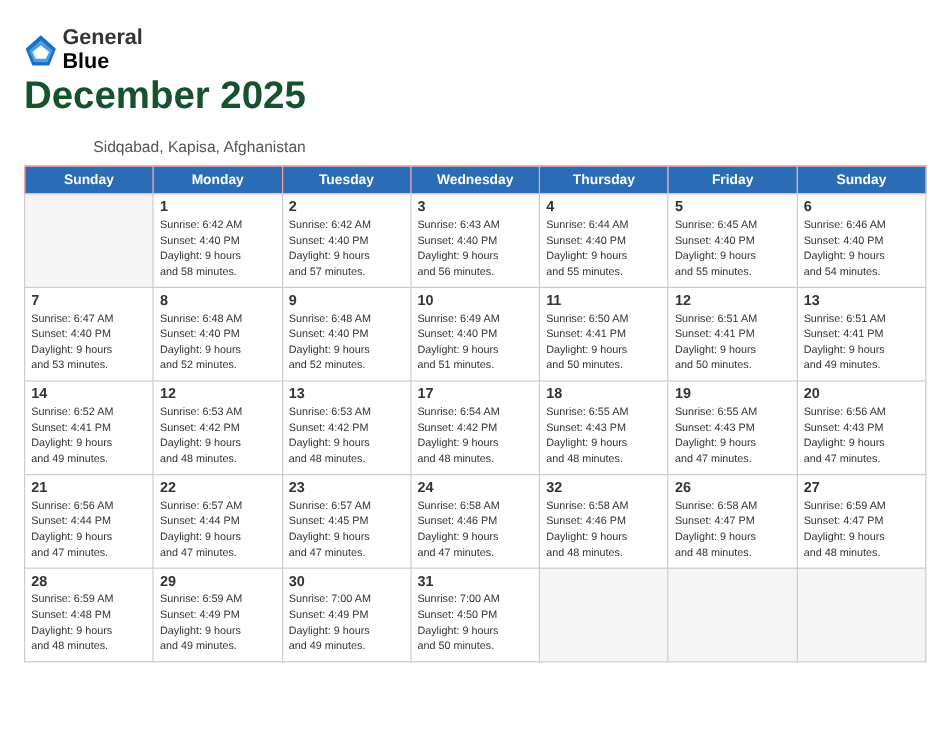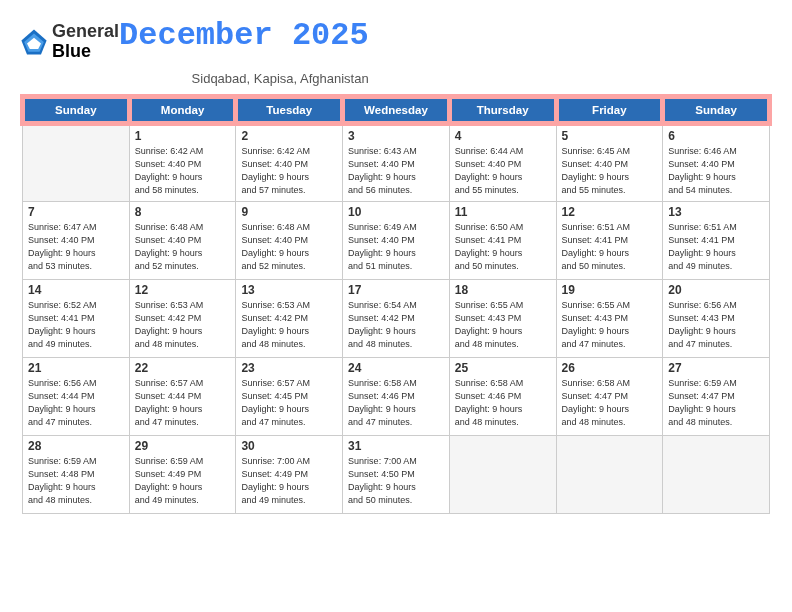--- a/index.html
+++ b/index.html
@@ -11,23 +11,24 @@
       overflow: hidden;
     }
     .page {
       width: 792px;
       height: 612px;
       padding: 18px 20px 10px 20px;
       background: #fff;
     }
     .header {
       display: flex;
-      justify-content: flex-start;
+      justify-content: space-between;
       align-items: flex-start;
       margin-bottom: 8px;
+      flex-direction: column;
     }
     .logo {
       display: flex;
       align-items: center;
       margin-top: 4px;
     }
     .logo-text {
       font-size: 18px;
       font-weight: bold;
       color: #333;
@@ -39,42 +40,41 @@
       width: 28px;
       height: 28px;
       margin-right: 4px;
     }
     .title-block {
       text-align: right;
     }
     .month-title {
       font-size: 32px;
       font-weight: bold;
-      color: #3b82f6;
+      color: #14532d;
       line-height: 1.1;
-      font-family: Liberation Mono, monospace;
     }
     .location {
       font-size: 13px;
       color: #555;
       margin-top: 18px;
     }
     .calendar {
       width: 100%;
       border-collapse: collapse;
       table-layout: fixed;
     }
     .calendar th {
       background: #2a6cb5;
       color: #fff;
       font-size: 11.5px;
       font-weight: bold;
       text-align: center;
       padding: 5px 16px;
-      border: 5px solid #fca5a5;
+      border: 1px solid #fca5a5;
       margin-top: 19px;
     }
     .calendar td {
       border: 1px solid #ccc;
       vertical-align: top;
       padding: 3px 5px;
       font-size: 9.5px;
       color: #333;
       background: #fff;
       height: 78px;
@@ -228,21 +228,21 @@
           </td>
           <td>
             <span class="day-num">23</span>
             <div class="day-info">Sunrise: 6:57 AM<br>Sunset: 4:45 PM<br>Daylight: 9 hours<br>and 47 minutes.</div>
           </td>
           <td>
             <span class="day-num">24</span>
             <div class="day-info">Sunrise: 6:58 AM<br>Sunset: 4:46 PM<br>Daylight: 9 hours<br>and 47 minutes.</div>
           </td>
           <td>
-            <span class="day-num">25</span>
+            <span class="day-num">32</span>
             <div class="day-info">Sunrise: 6:58 AM<br>Sunset: 4:46 PM<br>Daylight: 9 hours<br>and 48 minutes.</div>
           </td>
           <td>
             <span class="day-num">26</span>
             <div class="day-info">Sunrise: 6:58 AM<br>Sunset: 4:47 PM<br>Daylight: 9 hours<br>and 48 minutes.</div>
           </td>
           <td>
             <span class="day-num">27</span>
             <div class="day-info">Sunrise: 6:59 AM<br>Sunset: 4:47 PM<br>Daylight: 9 hours<br>and 48 minutes.</div>
           </td>

